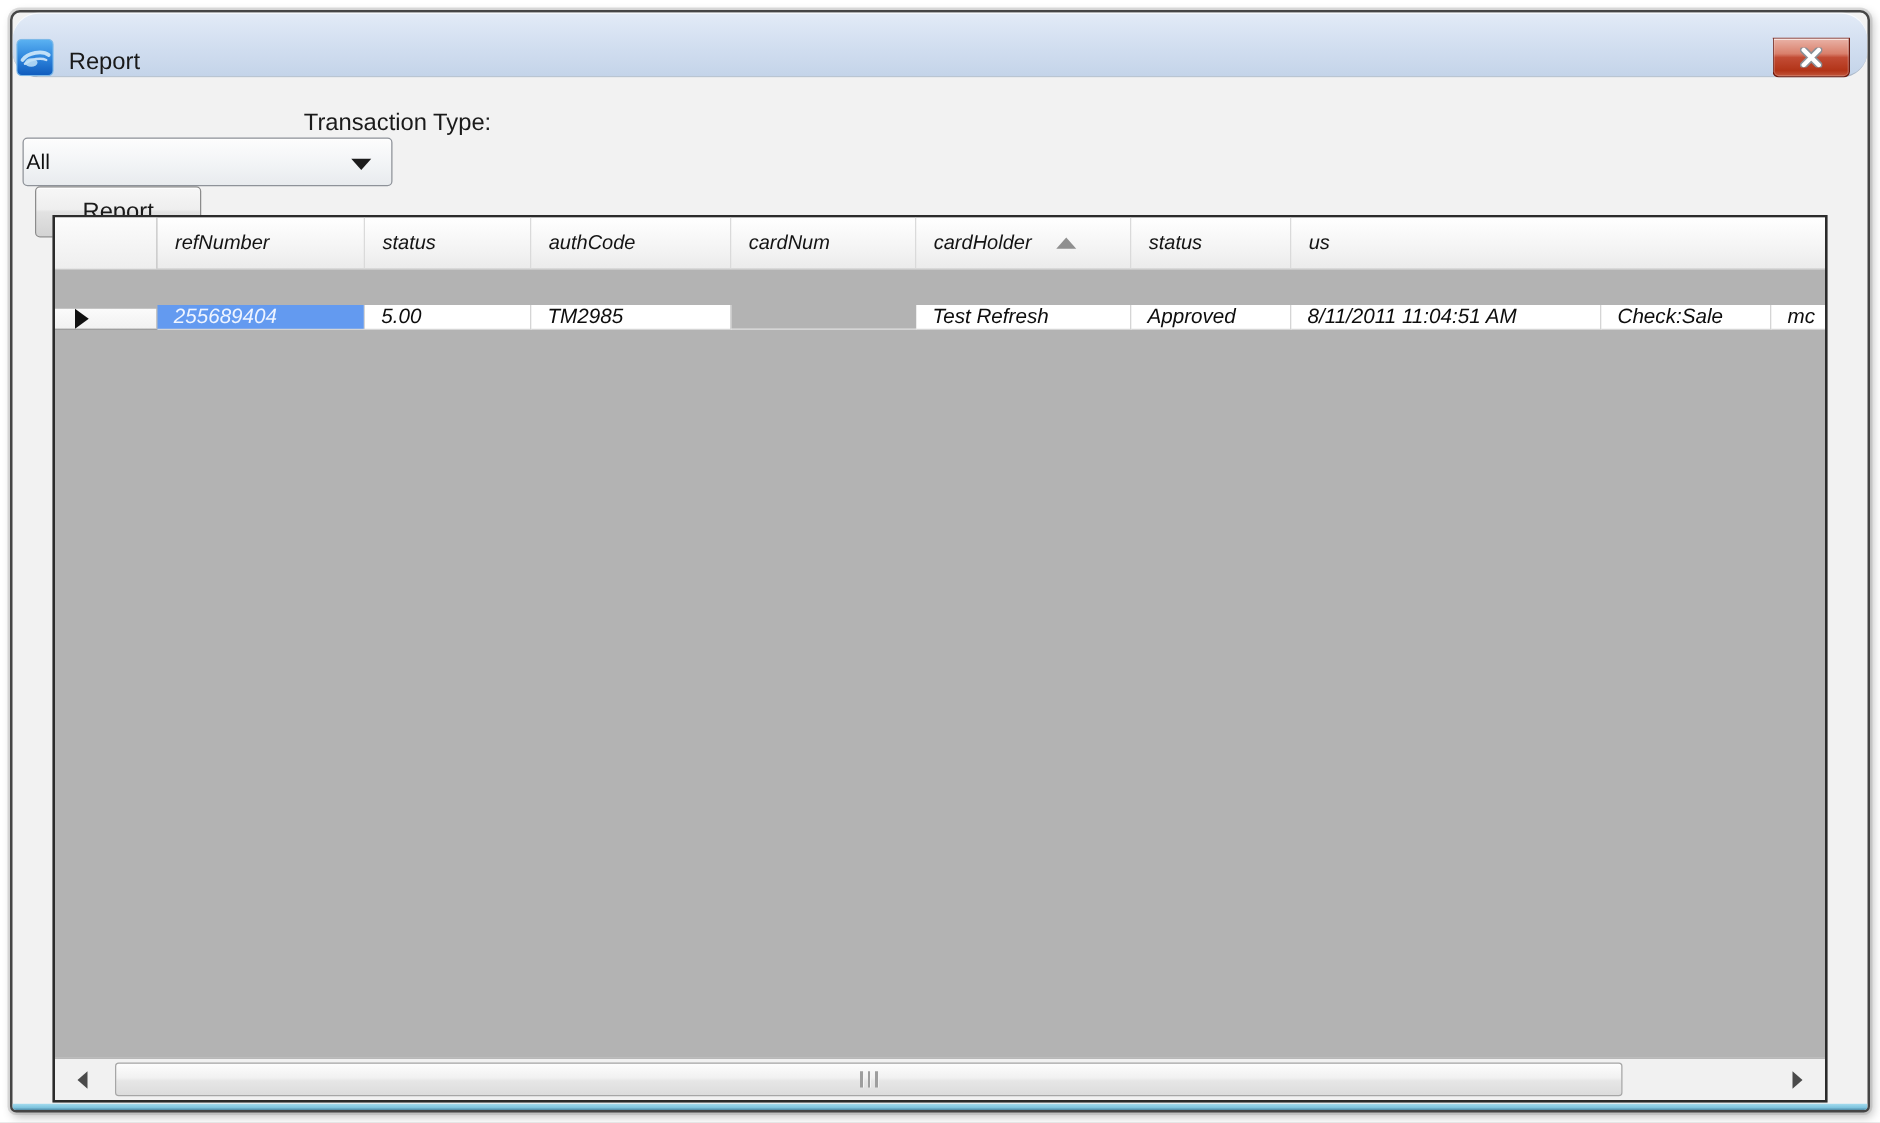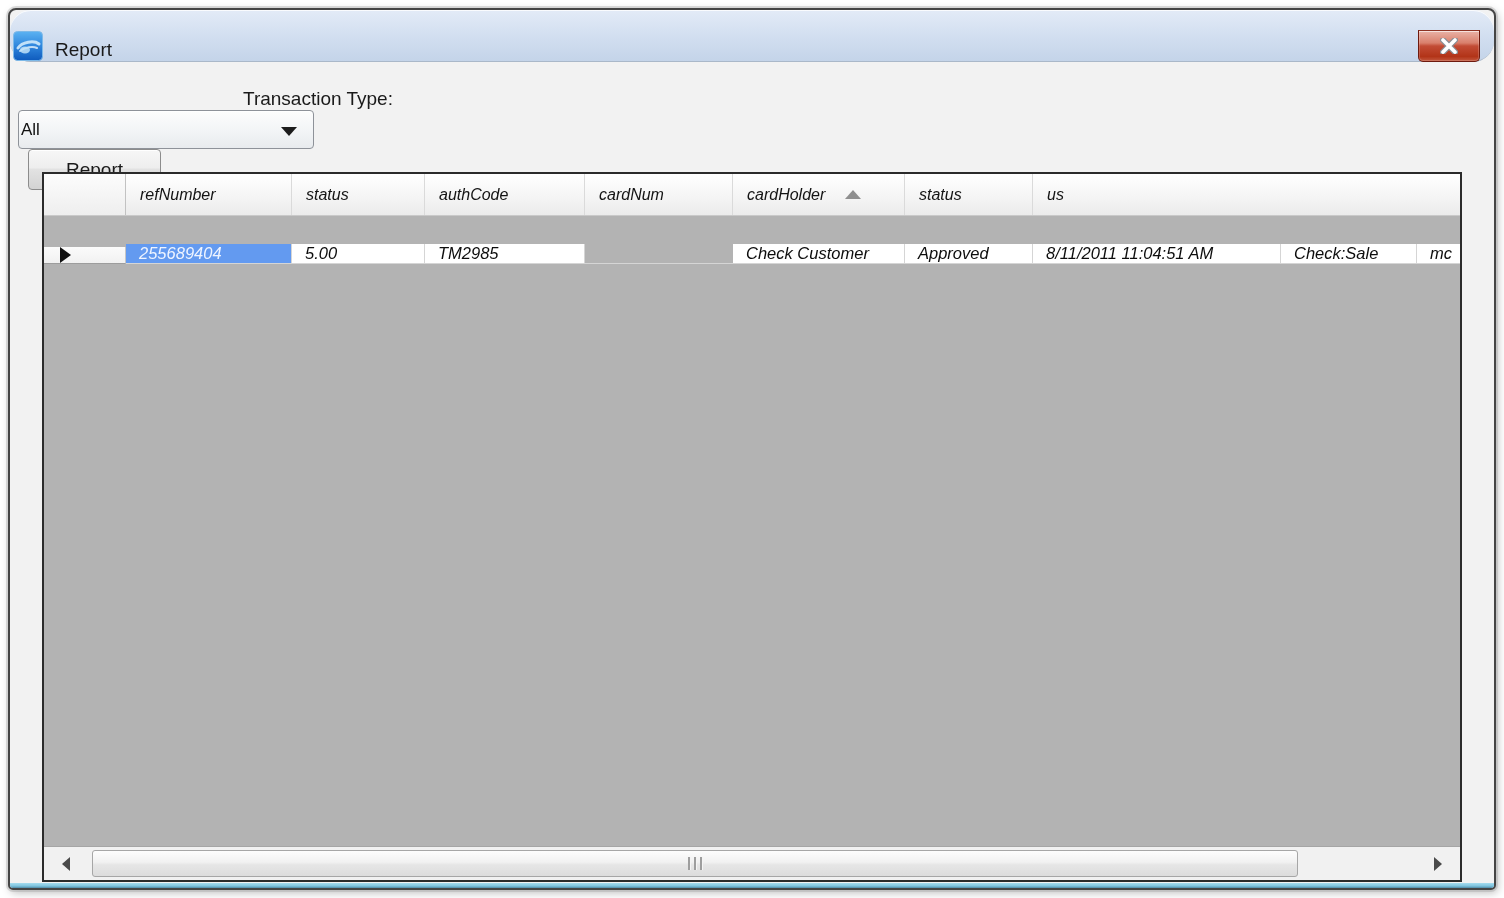--- a/index.html
+++ b/index.html
@@ -180,21 +180,21 @@
       </div>
     <div>
         <div class="grid-row">
           <div class="rowhead-cell">
             <span class="row-indicator"></span>
           </div>
           <div class="d-cell c0 selected">255689404</div>
           <div class="d-cell c1">5.00</div>
           <div class="d-cell c2">TM2985</div>
           <div class="d-cell c3"></div>
-          <div class="d-cell c4">Check Customer</div>
+          <div class="d-cell c4">Test Refresh</div>
           <div class="d-cell c5">Approved</div>
           <div class="d-cell c6">8/11/2011 11:04:51 AM</div>
           <div class="d-cell c7">Check:Sale</div>
           <div class="d-cell c8">mc</div>
         </div>
       </div>
     <div class="grid-filler"></div>
     <div class="grid-scrollbar">
       <div class="sb-btn">
         <span class="tri-left"></span>

